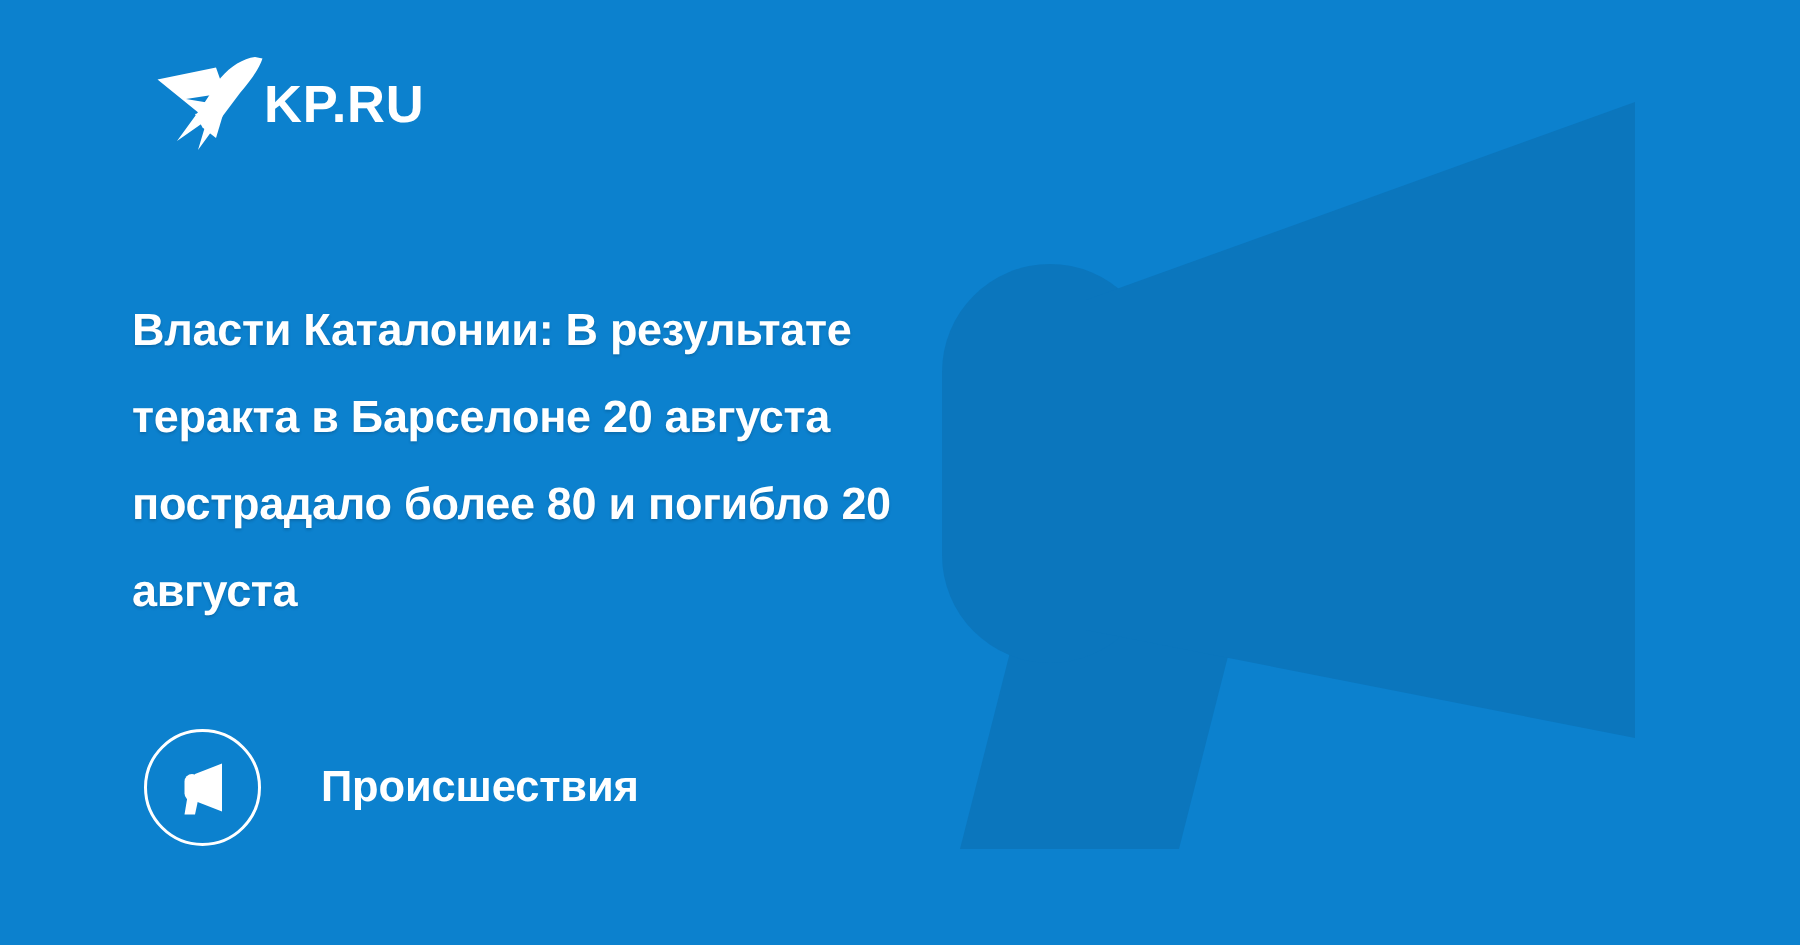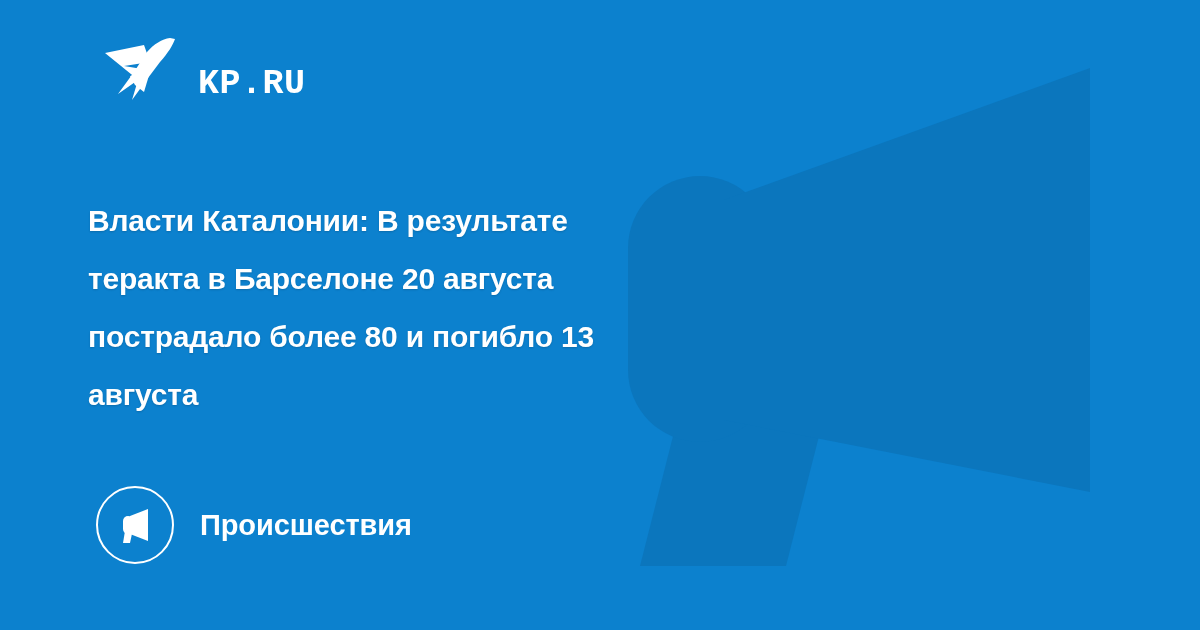--- a/index.html
+++ b/index.html
@@ -32,24 +32,22 @@
     height: 630px;
   }
 
   
   .brand {
     position: absolute;
     left: 104px;
     top: 36px;
     height: 66px;
     display: flex;
-    align-items: flex-end;
-    gap: 22px;
+    align-items: center;
     z-index: 3;
-    font-family: Liberation Mono, monospace;
   }
   .brand-mark {
     width: 72px;
     height: 66px;
     display: block;
     flex: 0 0 auto;
   }
   .brand-mark svg { display: block; width: 72px; height: 66px; }
 
   .brand-name {
@@ -77,21 +75,21 @@
   }
   .headline-line { display: block; white-space: nowrap; }
 
   
   .category {
     position: absolute;
     left: 96px;
     top: 486px;
     display: flex;
     align-items: center;
-    gap: 26px;
+    gap: 40px;
     z-index: 3;
   }
   .category-badge {
     width: 78px;
     height: 78px;
     border-radius: 50%;
     border: 2px solid #ffffff;
     box-sizing: border-box;
     display: flex;
     align-items: center;
@@ -139,21 +137,21 @@
           <path d="M26 40 L46 36 L40 56 L31 49 Z"></path>
         </g>
       </svg>
     </span>
     <span class="brand-name">KP.RU</span>
   </div>
 
   <h1 class="headline">
     <span class="headline-line">Власти Каталонии: В результате</span>
     <span class="headline-line">теракта в Барселоне 20 августа</span>
-    <span class="headline-line">пострадало более 80 и погибло 13</span>
+    <span class="headline-line">пострадало более 80 и погибло 20</span>
     <span class="headline-line">августа</span>
   </h1>
 
   <div class="category">
     <span class="category-badge">
       <svg viewBox="0 0 42 42" xmlns="http://www.w3.org/2000/svg" aria-hidden="true">
         <g fill="#ffffff">
 
           <path d="M16 12 L34 5 L34 37 L16 30 Z"></path>
 

